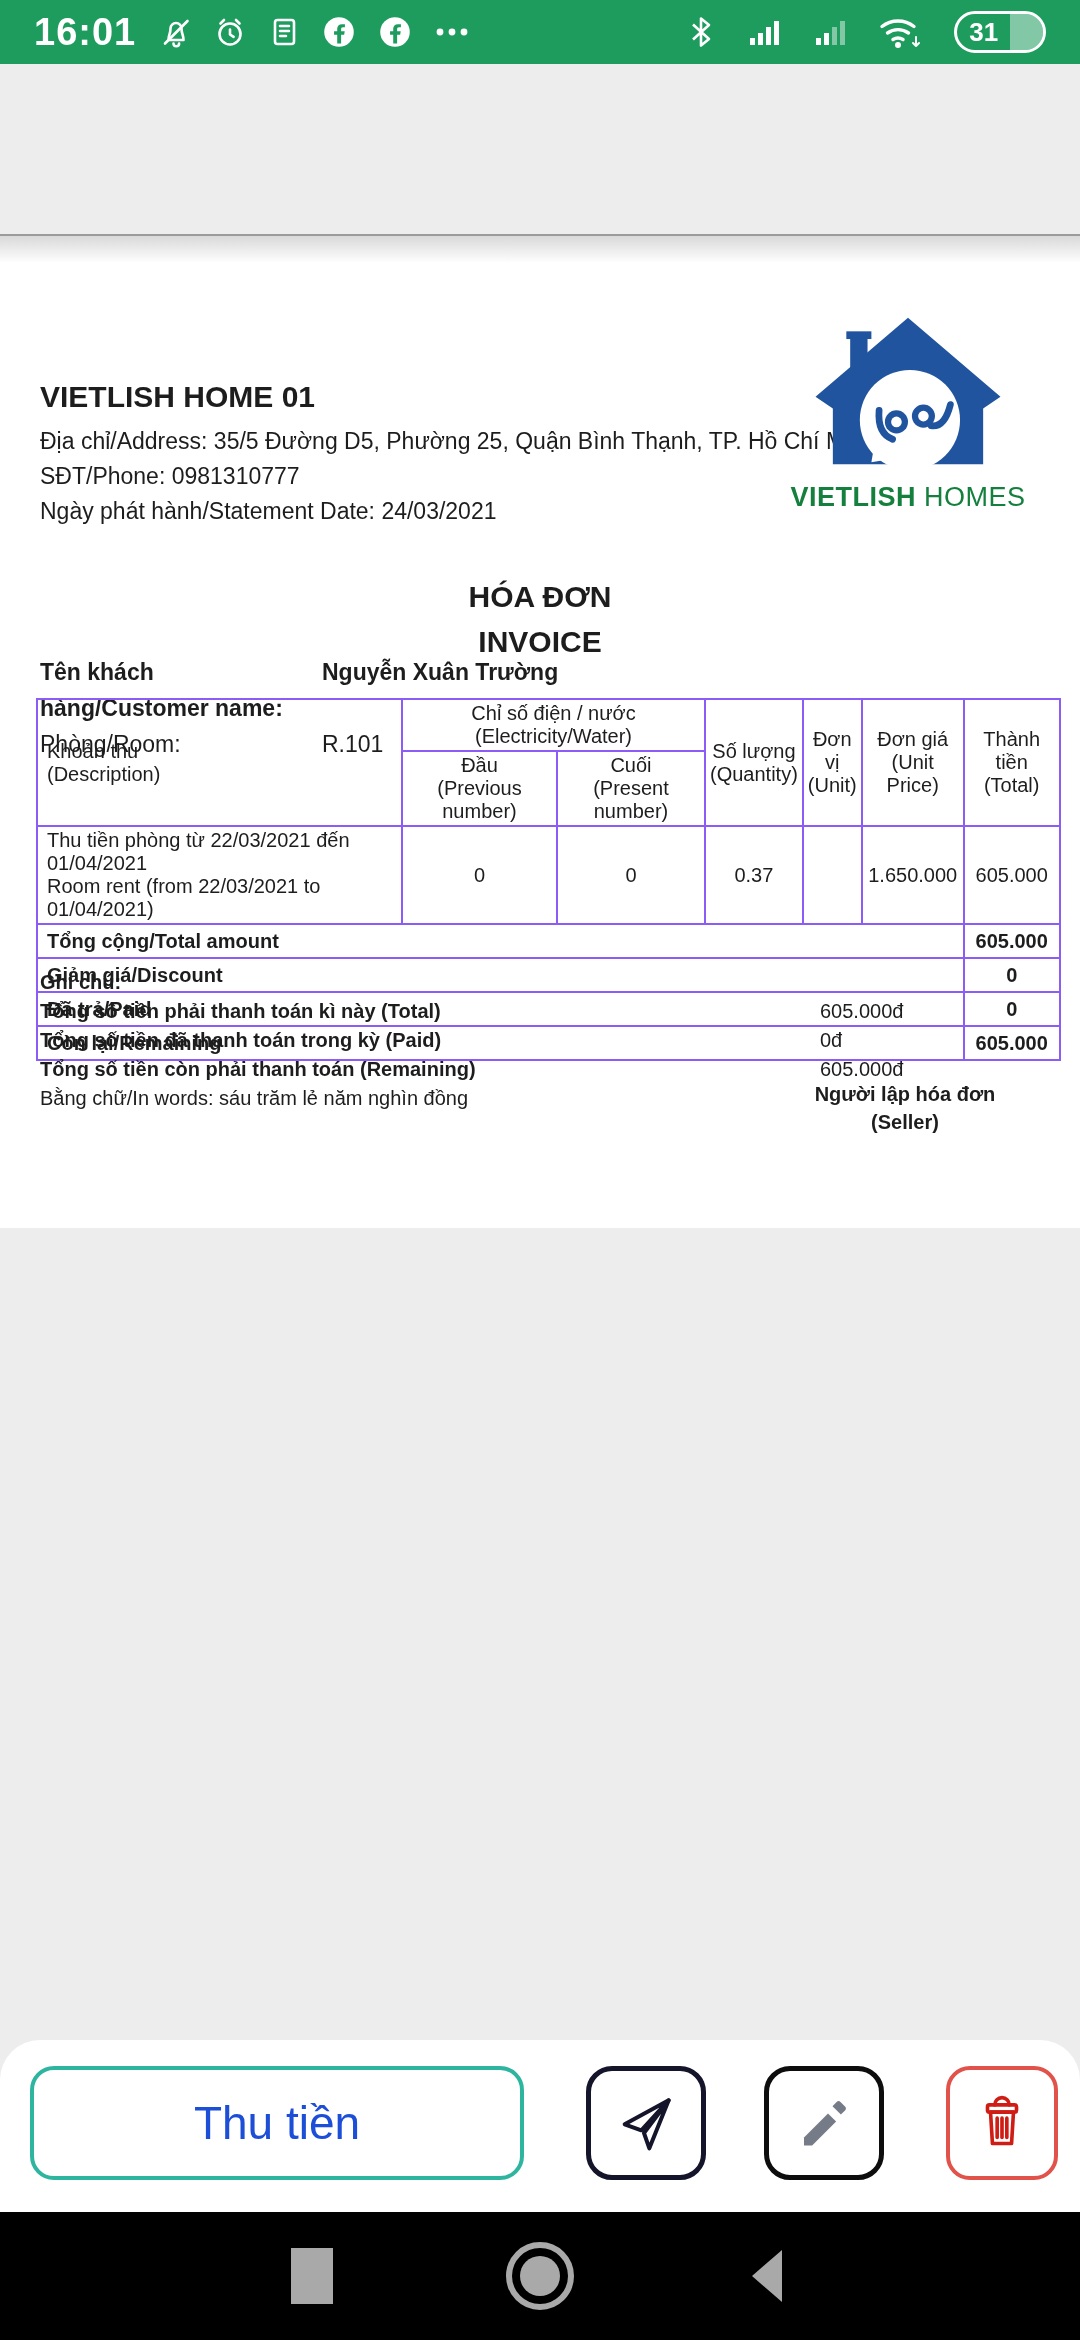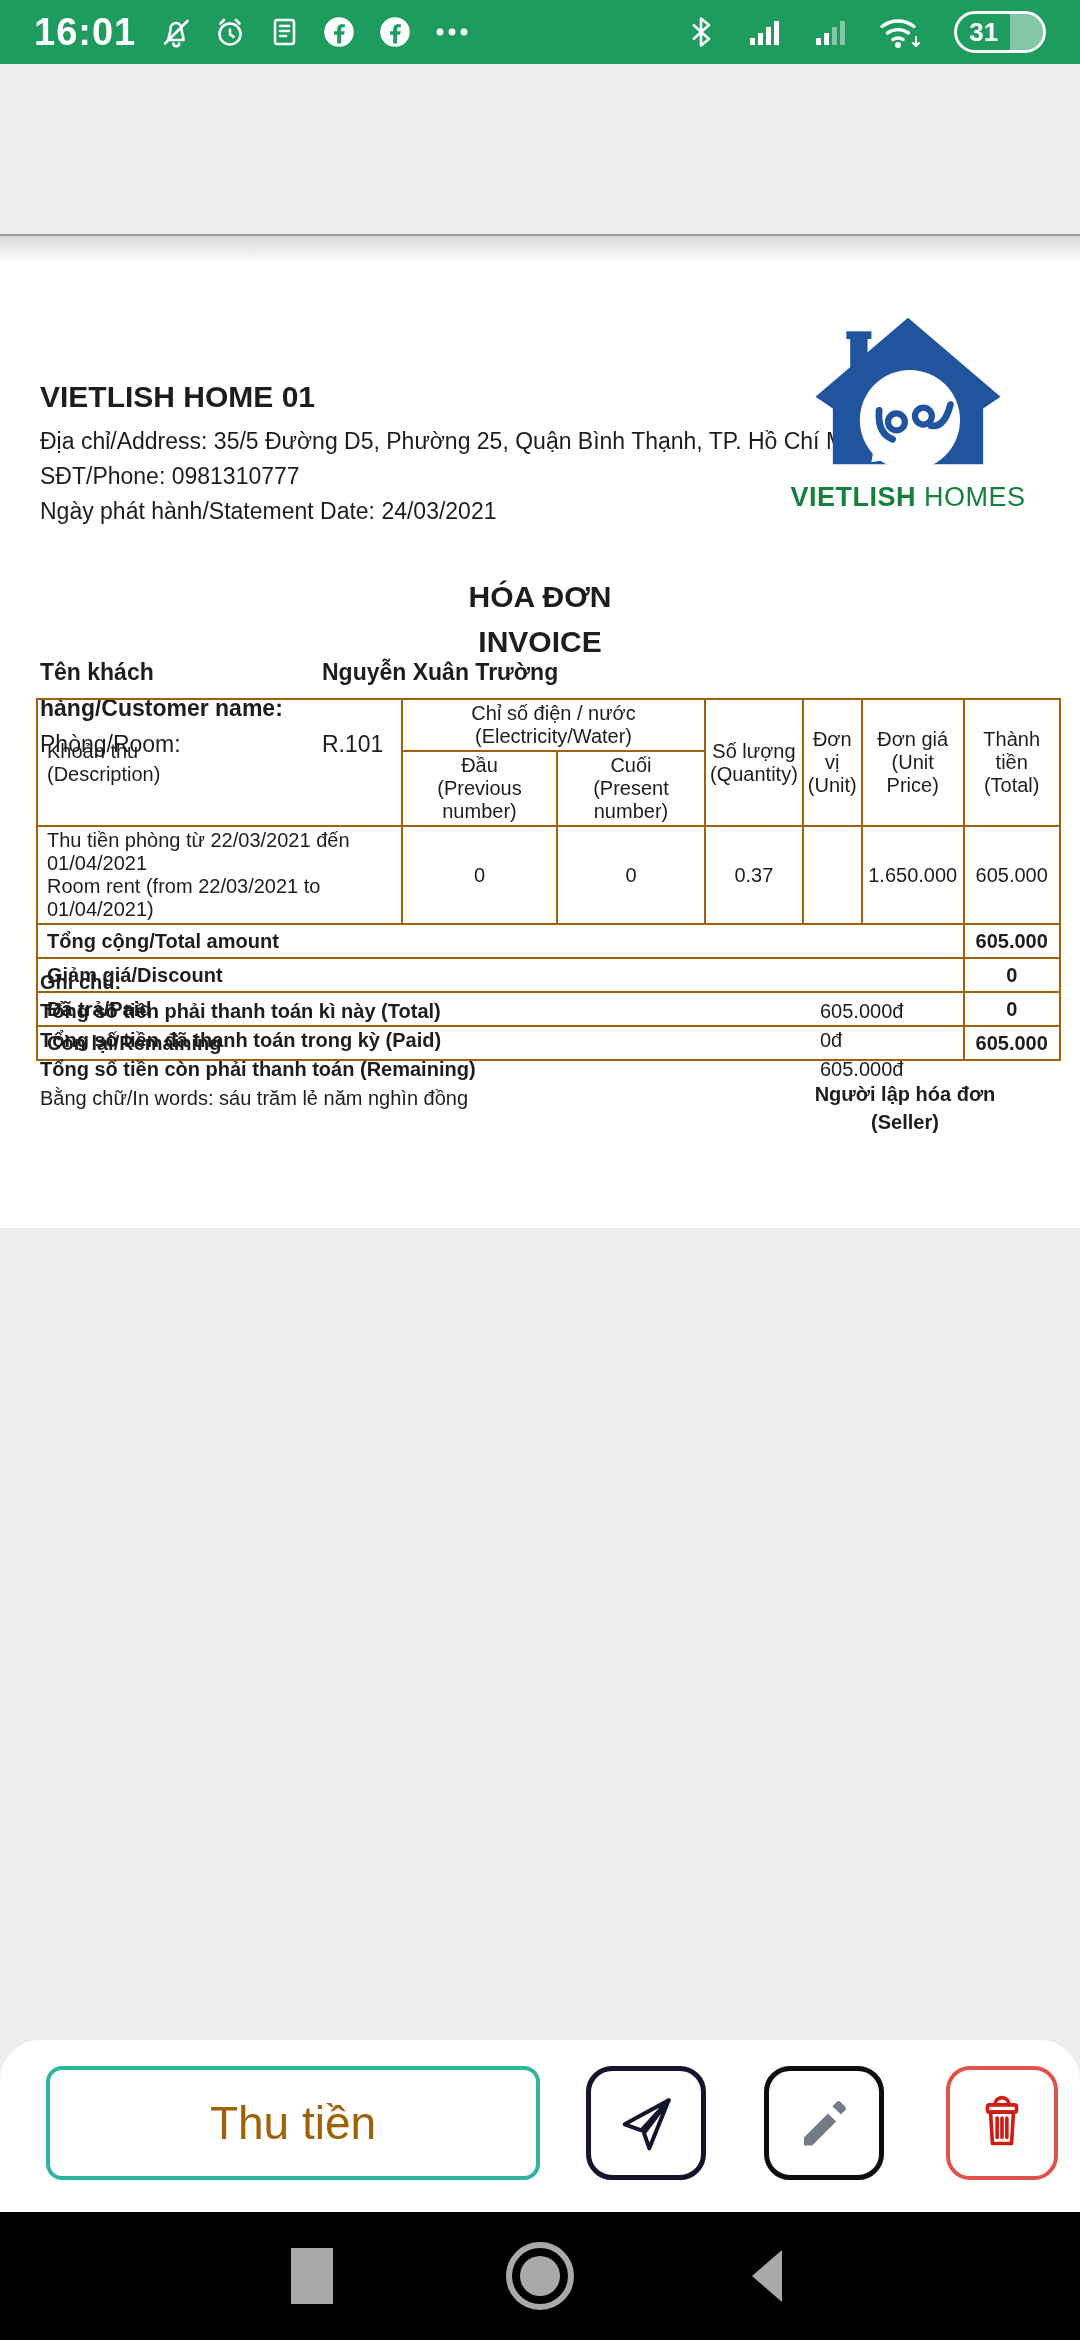--- a/index.html
+++ b/index.html
@@ -40,37 +40,37 @@
   .logo-text .b{font-weight:700;}
   .doc-title{position:absolute;left:0;top:312px;width:100%;text-align:center;
     font-size:30px;font-weight:700;line-height:45px;}
   .customer{position:absolute;left:40px;top:392px;font-size:23px;line-height:36px;}
   .cust-row{display:flex;gap:32px;}
   .cust-label{width:250px;}
   .bold{font-weight:700;}
   
   .inv-table{position:absolute;left:36px;top:436px;border-collapse:collapse;table-layout:fixed;
     font-size:20px;color:#1d1d1d;}
-  .inv-table td{border:2px solid #a16207;text-align:center;vertical-align:middle;padding:2px 4px;line-height:23px;}
+  .inv-table td{border:2px solid #8b5cf6;text-align:center;vertical-align:middle;padding:2px 4px;line-height:23px;}
   .inv-table td.left{text-align:left;padding-left:9px;}
   .inv-table tr.data td{height:50px;}
   .inv-table tr.sum td{line-height:25px;height:28px;font-weight:700;}
   
   .notes{position:absolute;left:40px;top:706px;font-size:20px;line-height:29px;width:1000px;}
   .note-line{position:relative;}
   .note-value{position:absolute;left:780px;top:0;font-weight:400;}
   .seller{position:absolute;left:770px;top:818px;width:270px;text-align:center;
     font-size:20px;font-weight:700;line-height:28px;}
   
   .bottom-card{position:absolute;top:2040px;left:0;width:1080px;height:172px;background:#fff;
     border-radius:40px 40px 0 0;}
   .act-btn{position:absolute;top:26px;height:114px;background:#fff;box-sizing:border-box;
     display:flex;align-items:center;justify-content:center;cursor:pointer;}
-  .collect-btn{left:30px;width:494px;border:4px solid #2eb5a0;border-radius:16px;
-    color:#a16207;font-size:46px;font-family:"Liberation Sans",sans-serif;margin-left:16px;}
+  .collect-btn{left:30px;width:494px;border:4px solid #2eb5a0;border-radius:24px;
+    color:#1d4ed8;font-size:46px;font-family:"Liberation Sans",sans-serif;}
   .send-btn{left:586px;width:120px;border:5px solid #14142b;border-radius:26px;}
   .edit-btn{left:764px;width:120px;border:5px solid #0d0d0d;border-radius:26px;}
   .delete-btn{left:946px;width:112px;border:4px solid #e0524a;border-radius:24px;}
   
   .nav-bar{position:absolute;top:2212px;left:0;width:1080px;height:128px;background:#000;
     display:flex;align-items:center;justify-content:center;gap:158px;}
   .nav-btn{background:none;border:none;padding:0;cursor:pointer;display:flex;align-items:center;justify-content:center;width:70px;height:70px;}
   .nav-square{width:42px;height:56px;background:#a9a9a9;}
   .nav-ring{width:56px;height:56px;border:6px solid #a9a9a9;border-radius:50%;display:flex;align-items:center;justify-content:center;}
   .nav-ring-inner{width:40px;height:40px;border-radius:50%;background:#a9a9a9;}

